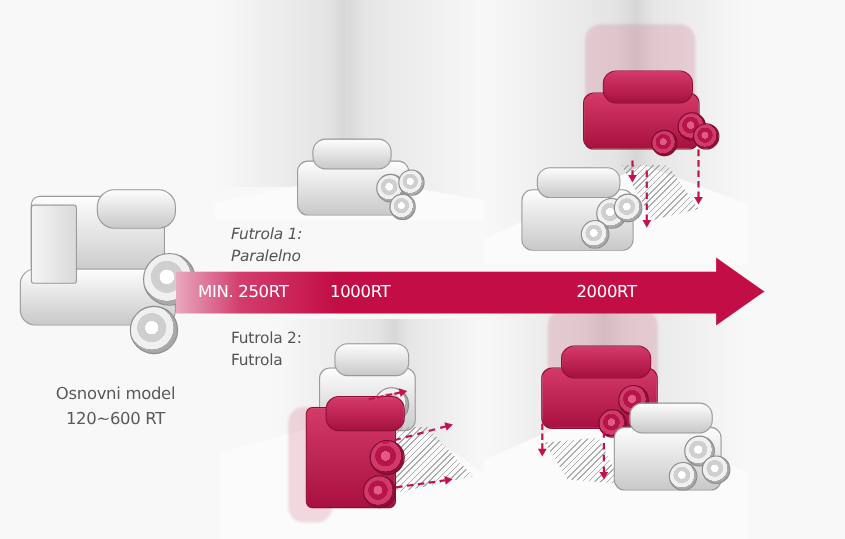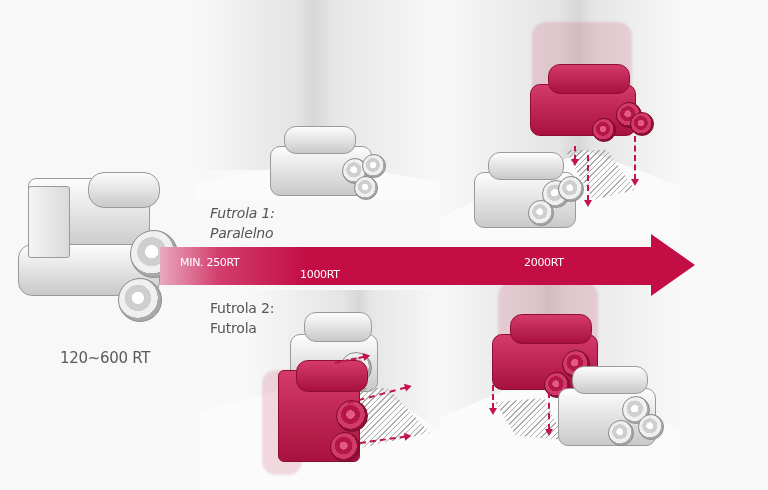--- a/index.html
+++ b/index.html
@@ -39,23 +39,23 @@
   .dash-h { position: absolute; height: 0; border-top: 2px dashed #c2134a; transform-origin: left center; }
   .dash-h::after { content: ""; position: absolute; right: -6px; top: -5px;
     border-top: 4px solid transparent; border-bottom: 4px solid transparent; border-left: 7px solid #c2134a; }
 
   
   .arrow-shaft { position: absolute; left: 160px; top: 247px; width: 492px; height: 38px;
     background: linear-gradient(90deg, #e8a9bf 0%, #d23d6d 12%, #c20d45 30%, #c20d45 100%); }
   .arrow-head { position: absolute; left: 651px; top: 234px; width: 0; height: 0;
     border-top: 31px solid transparent; border-bottom: 31px solid transparent; border-left: 44px solid #c20d45; }
 
-  .bar-label { position: absolute; color: #ffffff; font-size: 11px; font-weight: 500; letter-spacing: -0.3px; white-space: nowrap; }
+  .bar-label { position: absolute; color: #ffffff; font-size: 15px; font-weight: 500; letter-spacing: -0.3px; white-space: nowrap; }
   .lbl-min { left: 180px; top: 256px; }
-  .lbl-1000 { left: 300px; top: 268px; }
+  .lbl-1000 { left: 300px; top: 256px; }
   .lbl-2000 { left: 524px; top: 256px; }
 
   .max-label { position: absolute; left: 678px; top: 246px; color: #c20d45; font-size: 16px; line-height: 19px; letter-spacing: -0.4px; }
   .case-label { position: absolute; color: #555; font-size: 14px; line-height: 20px; letter-spacing: -0.2px; }
   .case1 { left: 210px; top: 203px; font-style: italic; }
   .case2 { left: 210px; top: 298px; }
   .base-label { position: absolute; left: 40px; top: 347px; width: 130px; text-align: center; color: #5a5a5a; font-size: 15px; line-height: 22px; letter-spacing: -0.3px; }
 </style>
 </head>
 <body>
@@ -165,15 +165,16 @@
   <div class="case-label case1">
     <div>Futrola 1:</div>
     <div>Paralelno</div>
   </div>
   <div class="case-label case2">
     <div>Futrola 2:</div>
     <div>Futrola</div>
   </div>
 
   <div class="base-label">
+    <div>Osnovni model</div>
     <div>120~600 RT</div>
   </div>
 </div>
 
 </body></html>

